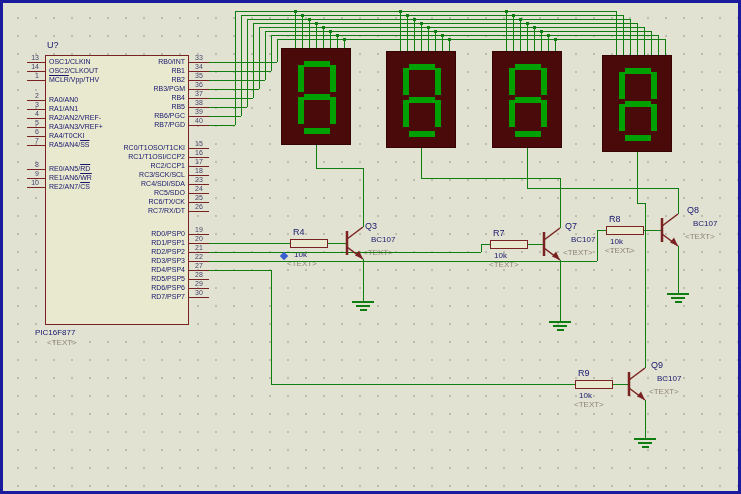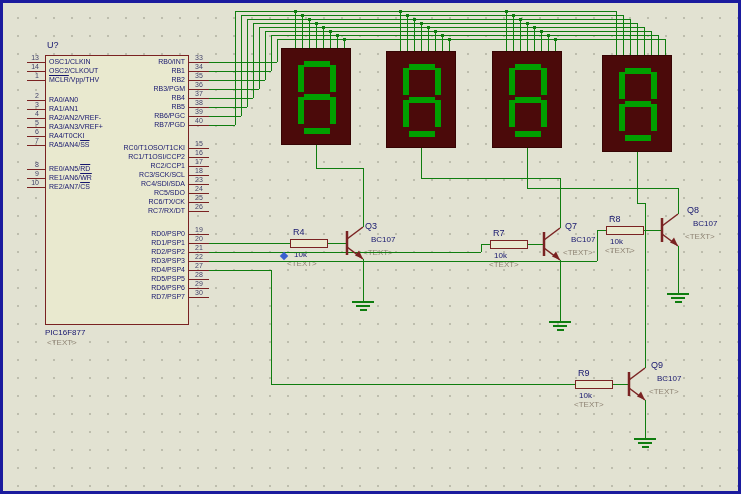--- a/index.html
+++ b/index.html
@@ -21,21 +21,21 @@
   .gndbar{position:absolute;background:var(--wire,#0f7d0f);}
   .tr{position:absolute;}
   .marker{position:absolute;width:6px;height:6px;background:var(--marker,#3a5fd0);transform:rotate(45deg);}
 </style>
 </head>
 <body>
 
 <div id="canvas" style="background-color: rgb(226, 226, 210); background-image: radial-gradient(rgb(189, 189, 173) 1px, transparent 1.4px); background-size: 18px 18px; background-position: 6px 6px;">
 
   <div class="ref" style="left:44px;top:38px">U?</div>
-  <div class="val" style="left:42px;top:326px">PIC16F877</div>
+  <div class="val" style="left:32px;top:326px">PIC16F877</div>
   <div class="ptext" style="left:44px;top:336px">&lt;TEXT&gt;</div>
 
   <div class="ref" style="left:290px;top:225px">R4</div>
   <div class="val" style="left:291px;top:248px">10k</div>
   <div class="ptext" style="left:284px;top:257px">&lt;TEXT&gt;</div>
   <div class="ref" style="left:362px;top:219px">Q3</div>
   <div class="val" style="left:368px;top:233px">BC107</div>
   <div class="ptext" style="left:360px;top:246px">&lt;TEXT&gt;</div>
 
   <div class="ref" style="left:490px;top:226px">R7</div>

